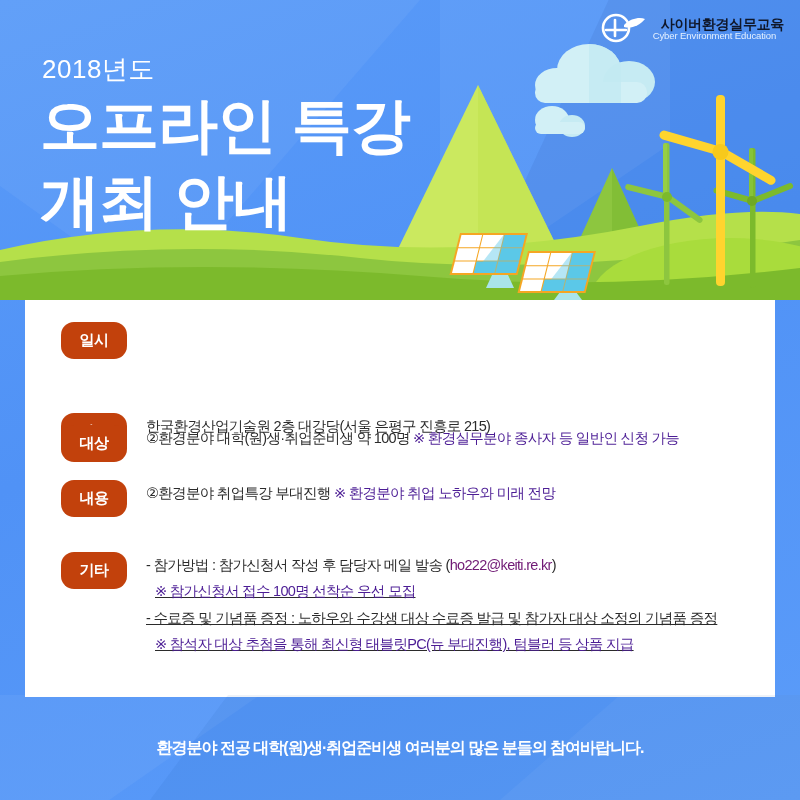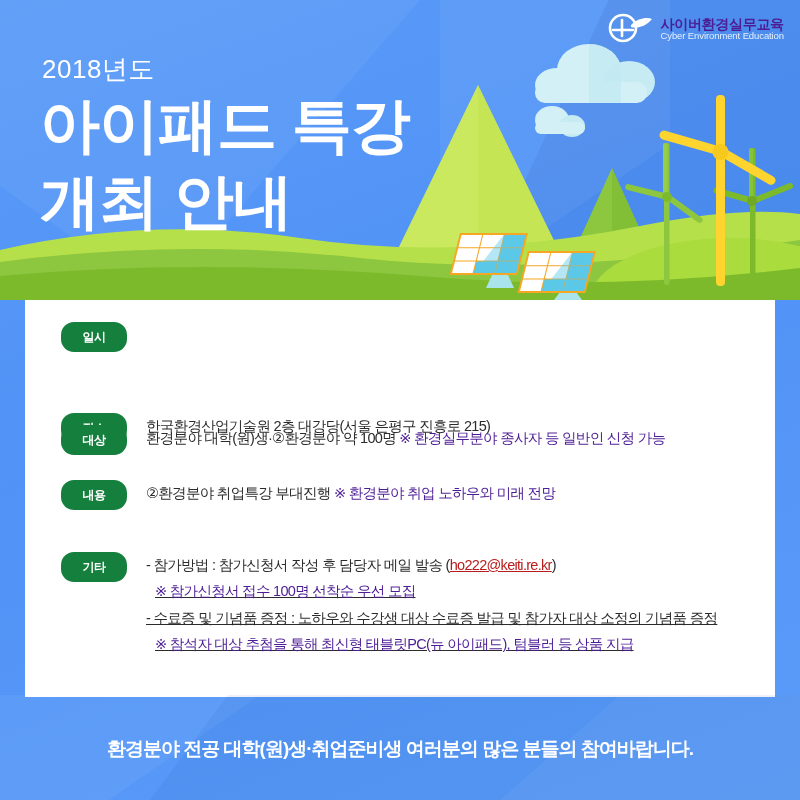--- a/index.html
+++ b/index.html
@@ -100,25 +100,26 @@
   .logo {
     position: absolute;
     top: 12px; right: 16px;
     display: flex;
     align-items: center;
     gap: 7px;
   }
   .logo-mark { width: 46px; height: 34px; flex: none; }
   .logo-text { line-height: 1.05; }
   .logo-ko {
-    color: #4c1d95;
+    color: #0f172a;
     font-size: 14px;
     font-weight: 700;
     letter-spacing: -0.3px;
     white-space: nowrap;
+    margin-left: 8px;
   }
   .logo-en {
     color: #e4f0ff;
     font-size: 9.5px;
     font-weight: 400;
     letter-spacing: -0.1px;
     white-space: nowrap;
   }
 
   
@@ -139,68 +140,67 @@
 
   .row {
     position: absolute;
     left: 36px;
     display: flex;
     align-items: flex-start;
   }
   .pill {
     flex: none;
     width: 66px;
-    height: 30px;
+    height: 37px;
     border-radius: 13px;
-    background: #15803d;
-    color: #ffffff;
-    font-size: 12px;
+    background: #c2410c;
+    color: #ffffff;
+    font-size: 15px;
     font-weight: 700;
     display: flex;
     align-items: center;
     justify-content: center;
     letter-spacing: -0.5px;
   }
   .row-body {
     margin-left: 19px;
     padding-top: 2px;
   }
   .line {
     font-size: 14.5px;
     color: #2b2b2b;
     letter-spacing: -0.7px;
     white-space: nowrap;
     line-height: 1.55;
   }
   .line + .line { margin-top: 4px; text-decoration: underline; }
   .red { color: #4c1d95; }
   .mail-link {
-    color: #b91c1c;
-    text-decoration: underline;
+    color: #701a75;
   }
   .indent { padding-left: 9px; }
 
   .row-ilsi   { top: 22px; }
   .row-jangso { top: 73px; margin-top: 40px; }
   .row-daesang{ top: 125px; }
   .row-naeyong{ top: 180px; }
   .row-gita   { top: 252px; }
 
   
   .footer {
     position: absolute;
     left: 0; bottom: 0;
     width: 800px; height: 103px;
     display: flex;
     align-items: center;
     justify-content: center;
   }
   .footer-text {
     color: #ffffff;
-    font-size: 19px;
+    font-size: 16px;
     font-weight: 700;
     letter-spacing: -1px;
     white-space: nowrap;
   }
 </style>
 </head>
 <body>
 
 <div class="poster">
 
@@ -295,21 +295,21 @@
           <rect x="23.7" y="28.4" width="20.6" height="11.6" fill="#5bc8e8"></rect>
           <rect x="45.4" y="28.4" width="20.6" height="11.6" fill="#5bc8e8"></rect>
           <path d="M44 2 L66 2 L66 40 L24 40 Z" fill="#5bc8e8" opacity="0.45"></path>
         </g>
       </g>
     </svg>
   </div>
 
   <div class="header">
     <div class="year">2018년도</div>
-    <div class="title-main">아이패드 특강</div>
+    <div class="title-main">오프라인 특강</div>
     <div class="title-sub">개최 안내</div>
   </div>
 
   <div class="logo">
     <svg class="logo-mark" viewBox="0 0 46 34">
       <circle cx="16" cy="16" r="13" fill="none" stroke="#ffffff" stroke-width="2.6"></circle>
       <path d="M6 18 L26 18" stroke="#ffffff" stroke-width="2.6" stroke-linecap="round"></path>
       <path d="M15 8 L15 24" stroke="#ffffff" stroke-width="2.6" stroke-linecap="round"></path>
       <path d="M24 13 C31 6 40 5 45 7 C39 14 31 17 24 15 Z" fill="#ffffff"></path>
     </svg>
@@ -331,21 +331,21 @@
         <div class="line">
           <span>한국환경산업기술원 2층 대강당(서울 은평구 진흥로 215)</span>
         </div>
       </div>
     </div>
 
     <div class="row row-daesang">
       <div class="pill">대상</div>
       <div class="row-body">
         <div class="line">
-          <span>환경분야 대학(원)생·②환경분야 약 100명 </span><span class="red">※ 환경실무분야 종사자 등 일반인 신청 가능</span>
+          <span>②환경분야 대학(원)생·취업준비생 약 100명 </span><span class="red">※ 환경실무분야 종사자 등 일반인 신청 가능</span>
         </div>
       </div>
     </div>
 
     <div class="row row-naeyong">
       <div class="pill">내용</div>
       <div class="row-body">
         <div class="line">
           <span>②환경분야 취업특강 부대진행 </span><span class="red">※ 환경분야 취업 노하우와 미래 전망</span>
         </div>
@@ -358,21 +358,21 @@
         <div class="line">
           <span>- 참가방법 : 참가신청서 작성 후 담당자 메일 발송 (</span><span class="mail-link">ho222@keiti.re.kr</span><span>)</span>
         </div>
         <div class="line indent">
           <span class="red">※ 참가신청서 접수 100명 선착순 우선 모집</span>
         </div>
         <div class="line">
           <span>- 수료증 및 기념품 증정 : 노하우와 수강생 대상 수료증 발급 및 참가자 대상 소정의 기념품 증정</span>
         </div>
         <div class="line indent">
-          <span class="red">※ 참석자 대상 추첨을 통해 최신형 태블릿PC(뉴 아이패드), 텀블러 등 상품 지급</span>
+          <span class="red">※ 참석자 대상 추첨을 통해 최신형 태블릿PC(뉴 부대진행), 텀블러 등 상품 지급</span>
         </div>
       </div>
     </div>
 
   </div>
 
   <div class="facet facet-foot-a"></div>
   <div class="facet facet-foot-b"></div>
   <div class="facet facet-foot-c"></div>
   <div class="footer">

